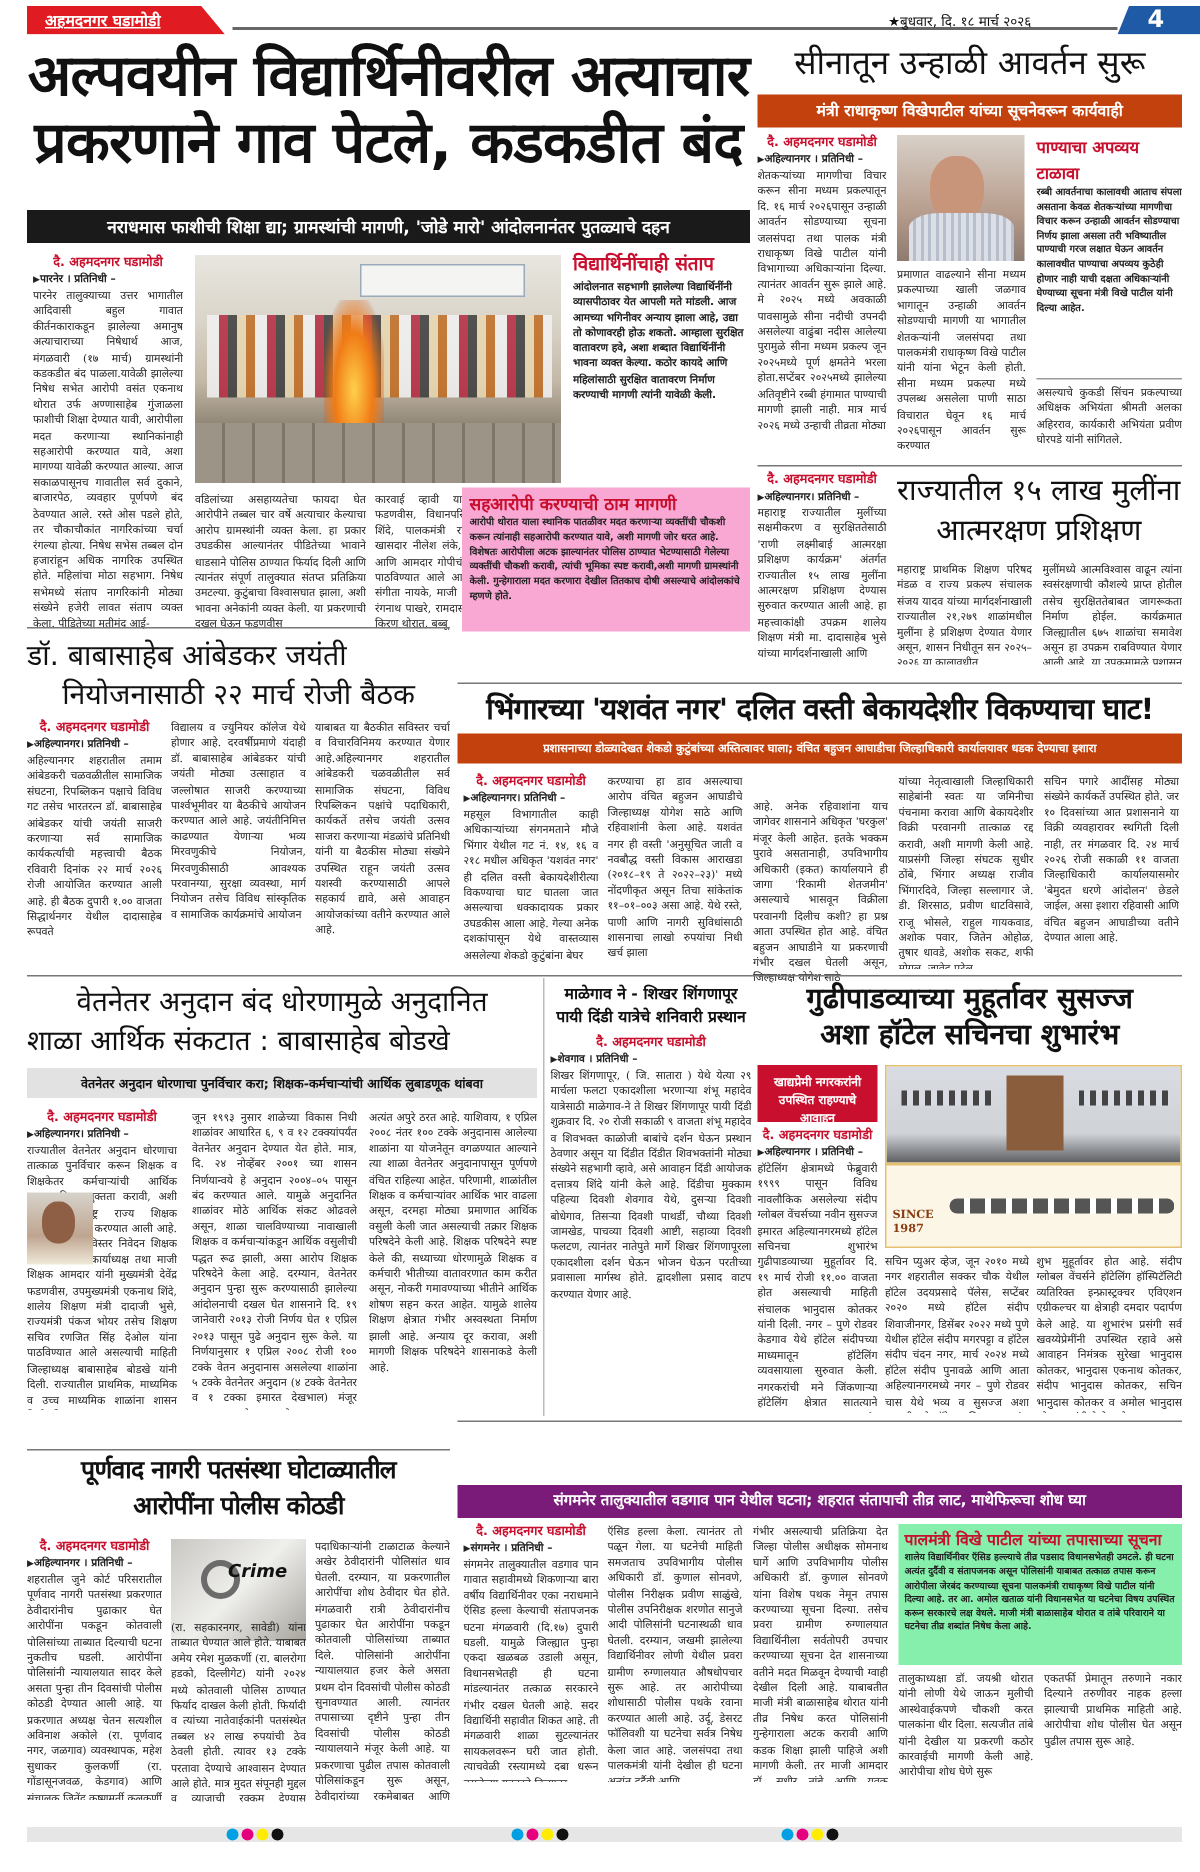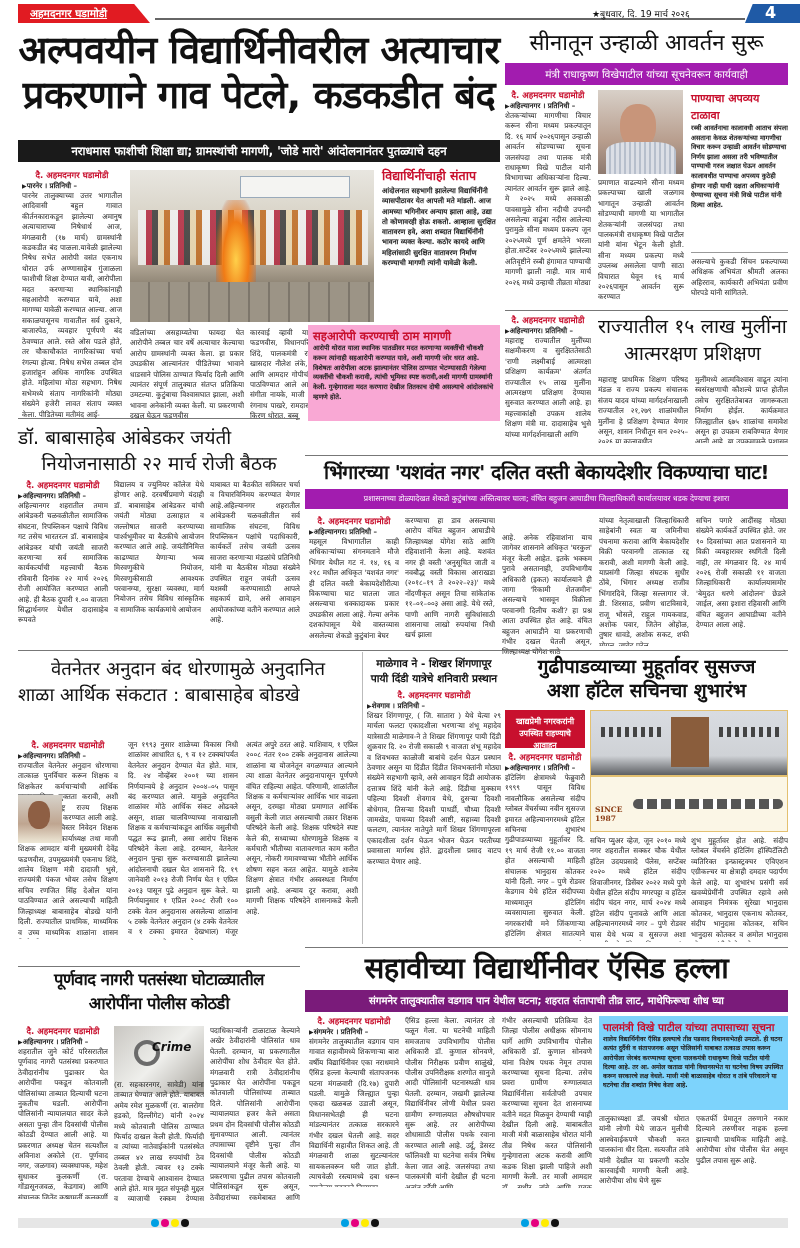--- a/index.html
+++ b/index.html
@@ -6,37 +6,37 @@
   html,body{width:800px;height:1248px;background:#fff;overflow:hidden}
   body{font-family:"DejaVu Sans","Liberation Sans",sans-serif;color:#111;position:relative}
   .abs{position:absolute}
   .txt{font-family:"DejaVu Serif","Liberation Serif",serif;font-size:7.2px;line-height:10.4px;color:#222;text-align:justify;overflow:hidden}
   .byline{font-size:8.5px;font-weight:bold;color:#c8102e;text-align:center;line-height:11px}
   .dateline{font-size:7px;color:#222;line-height:10px;font-weight:bold}
   .dateline::before{content:"\25B6 ";font-size:6px}
   .rule{background:#555}
   .hd-black{font-weight:bold;color:#111;text-align:center;letter-spacing:-0.5px}
   .sub-black{background:#1a1a1a;color:#fff;font-weight:bold;text-align:center;white-space:nowrap;overflow:hidden}
-  .sub-red{background:#a21caf;color:#fff;font-weight:normal;text-align:center;white-space:nowrap;overflow:hidden}
+  .sub-red{background:#c2410c;color:#fff;font-weight:bold;text-align:center;white-space:nowrap;overflow:hidden}
   .sub-purple{background:#7a1b7a;color:#fff;font-weight:bold;text-align:center;white-space:nowrap;overflow:hidden}
   .photo{overflow:hidden}
   .box-gray{background:#f9a8d4}
-  .box-pink{background:#7dd3fc}
+  .box-pink{background:#86efac}
   .side-hd{color:#c8102e;font-weight:bold}
   .cmyk{display:flex;gap:2px;justify-content:center;align-items:center}
   .cmyk span{width:8px;height:8px;border-radius:50%;display:inline-block}
 </style>
 </head>
 <body>
 
 <div class="abs" style="left:0;top:0;width:800px;height:26px;">
   <div class="abs" style="left:18px;top:4px;width:132px;height:19px;background:#e11b22;clip-path:polygon(0 0,88% 0,100% 100%,0 100%);"></div>
   <span class="abs" style="left:30px;top:6px;font-size:10.5px;font-weight:bold;color:#fff;text-decoration:underline;">अहमदनगर घडामोडी</span>
   <div class="abs rule" style="left:155px;top:18px;width:590px;height:2px;background:#666;"></div>
-  <span class="abs" style="left:592px;top:7px;font-size:9px;color:#111;">★बुधवार, दि. 19 मार्च २०२६</span>
+  <span class="abs" style="left:592px;top:7px;font-size:9px;color:#111;">★बुधवार, दि. १८ मार्च २०२६</span>
   <div class="abs" style="left:745px;top:4px;width:55px;height:19px;background:#1f5aa6;clip-path:polygon(14% 0,100% 0,100% 100%,0 100%);"></div>
   <span class="abs" style="left:765px;top:3px;font-size:16px;font-weight:bold;color:#fff;">4</span>
 </div>
 
 <div class="abs" style="left:18px;top:28px;width:482px;height:385px;">
   <div class="hd-black abs" style="left:0;top:0;width:482px;font-size:38px;line-height:44px;">अल्पवयीन विद्यार्थिनीवरील अत्याचार</div>
   <div class="hd-black abs" style="left:0;top:44px;width:482px;font-size:38px;line-height:46px;">प्रकरणाने गाव पेटले, कडकडीत बंद</div>
   <div class="sub-black abs" style="left:0;top:112px;width:482px;height:22px;font-size:11.5px;line-height:22px;">नराधमास फाशीची शिक्षा द्या; ग्रामस्थांची मागणी, 'जोडे मारो' आंदोलनानंतर पुतळ्याचे दहन</div>
 
   <div class="abs" style="left:4px;top:142px;width:100px;height:275px;">
@@ -128,20 +128,21 @@
   <div class="txt abs" style="left:100px;top:59px;width:90px;height:130px;">करण्याचा हा डाव असल्याचा आरोप वंचित बहुजन आघाडीचे जिल्हाध्यक्ष योगेश साठे आणि रहिवाशांनी केला आहे. यशवंत नगर ही वस्ती 'अनुसूचित जाती व नवबौद्ध वस्ती विकास आराखडा (२०१८–१९ ते २०२२–२३)' मध्ये नोंदणीकृत असून तिचा सांकेतांक ११–०१–००३ असा आहे. येथे रस्ते, पाणी आणि नागरी सुविधांसाठी शासनाचा लाखो रुपयांचा निधी खर्च झाला</div>
   <div class="txt abs" style="left:197px;top:76px;width:90px;height:130px;">आहे. अनेक रहिवाशांना याच जागेवर शासनाने अधिकृत 'घरकुल' मंजूर केली आहेत. इतके भक्कम पुरावे असतानाही, उपविभागीय अधिकारी (इकत) कार्यालयाने ही जागा 'रिकामी शेतजमीन' असल्याचे भासवून विक्रीला परवानगी दिलीच कशी? हा प्रश्न आता उपस्थित होत आहे. वंचित बहुजन आघाडीने या प्रकरणाची गंभीर दखल घेतली असून, जिल्हाध्यक्ष योगेश साठे</div>
   <div class="txt abs" style="left:294px;top:59px;width:90px;height:130px;">यांच्या नेतृत्वाखाली जिल्हाधिकारी साहेबांनी स्वतः या जमिनीचा पंचनामा करावा आणि बेकायदेशीर विक्री परवानगी तात्काळ रद्द करावी, अशी मागणी केली आहे. याप्रसंगी जिल्हा संघटक सुधीर ठोंबे, भिंगार अध्यक्ष राजीव भिंगारदिवे, जिल्हा सल्लागार जे. डी. शिरसाठ, प्रवीण धाटविसावे, राजू भोसले, राहुल गायकवाड, अशोक पवार, जितेन ओहोळ, तुषार धावडे, अशोक सकट, शफी मोगल, जावेद पटेल,</div>
   <div class="txt abs" style="left:391px;top:59px;width:90px;height:130px;">सचिन पगारे आदींसह मोठ्या संख्येने कार्यकर्ते उपस्थित होते. जर १० दिवसांच्या आत प्रशासनाने या विक्री व्यवहारावर स्थगिती दिली नाही, तर मंगळवार दि. २४ मार्च २०२६ रोजी सकाळी ११ वाजता जिल्हाधिकारी कार्यालयासमोर 'बेमुदत धरणे आंदोलन' छेडले जाईल, असा इशारा रहिवासी आणि वंचित बहुजन आघाडीच्या वतीने देण्यात आला आहे.</div>
 </div>
 
 <div class="abs rule" style="left:18px;top:650px;width:770px;height:1px;background:#777;"></div>
 <div class="abs" style="left:18px;top:652px;width:340px;height:292px;">
   <div class="abs" style="left:0;top:4px;width:340px;text-align:center;font-size:18.5px;line-height:25px;white-space:nowrap;">वेतनेतर अनुदान बंद धोरणामुळे अनुदानित</div>
   <div class="abs" style="left:0;top:30px;width:340px;text-align:left;font-size:18.5px;line-height:25px;white-space:nowrap;">शाळा आर्थिक संकटात : बाबासाहेब बोडखे</div>
+  <div class="abs" style="left:0;top:60px;width:340px;height:20px;background:#e2e2e2;font-weight:bold;font-size:8.4px;line-height:20px;text-align:center;white-space:nowrap;overflow:hidden;">वेतनेतर अनुदान धोरणाचा पुनर्विचार करा; शिक्षक-कर्मचाऱ्यांची आर्थिक लुबाडणूक थांबवा</div>
   <div class="abs" style="left:0;top:88px;width:100px;height:200px;">
     <div class="byline">दै. अहमदनगर घडामोडी</div>
     <div class="dateline">अहिल्यानगर। प्रतिनिधी –</div>
     <div class="abs photo" style="left:0;top:55px;width:44px;height:48px;background:linear-gradient(180deg,#d7d3cb 0%,#bfa590 60%,#efe9d8 100%);z-index:2;">
       <div class="abs" style="left:10px;top:6px;width:22px;height:28px;border-radius:45%;background:#8e5f44;"></div>
     </div>
     <div class="txt" style="height:178px;">राज्यातील वेतनेतर अनुदान धोरणाचा तात्काळ पुनर्विचार करून शिक्षक व शिक्षकेतर कर्मचाऱ्यांची आर्थिक लुबाडणुकीतून मुक्तता करावी, अशी मागणी महाराष्ट्र राज्य शिक्षक परिषदेच्या वतीने करण्यात आली आहे. यासंदर्भातील सविस्तर निवेदन शिक्षक परिषदेचे राज्य कार्याध्यक्ष तथा माजी शिक्षक आमदार यांनी मुख्यमंत्री देवेंद्र फडणवीस, उपमुख्यमंत्री एकनाथ शिंदे, शालेय शिक्षण मंत्री दादाजी भुसे, राज्यमंत्री पंकज भोयर तसेच शिक्षण सचिव रणजित सिंह देओल यांना पाठविण्यात आले असल्याची माहिती जिल्हाध्यक्ष बाबासाहेब बोडखे यांनी दिली. राज्यातील प्राथमिक, माध्यमिक व उच्च माध्यमिक शाळांना शासन निर्णय दि. १८</div>
   </div>
   <div class="txt abs" style="left:110px;top:88px;width:110px;height:200px;">जून १९९३ नुसार शाळेच्या विकास निधी शाळांवर आधारित ६, ९ व १२ टक्क्यांपर्यंत वेतनेतर अनुदान देण्यात येत होते. मात्र, दि. २४ नोव्हेंबर २००१ च्या शासन निर्णयान्वये हे अनुदान २००४–०५ पासून बंद करण्यात आले. यामुळे अनुदानित शाळांवर मोठे आर्थिक संकट ओढवले असून, शाळा चालविण्याच्या नावाखाली शिक्षक व कर्मचाऱ्यांकडून आर्थिक वसुलीची पद्धत रूढ झाली, असा आरोप शिक्षक परिषदेने केला आहे. दरम्यान, वेतनेतर अनुदान पुन्हा सुरू करण्यासाठी झालेल्या आंदोलनाची दखल घेत शासनाने दि. १९ जानेवारी २०१३ रोजी निर्णय घेत १ एप्रिल २०१३ पासून पुढे अनुदान सुरू केले. या निर्णयानुसार १ एप्रिल २००८ रोजी १०० टक्के वेतन अनुदानास असलेल्या शाळांना ५ टक्के वेतनेतर अनुदान (४ टक्के वेतनेतर व १ टक्का इमारत देखभाल) मंजूर करण्यात आले. मात्र, हे अनुदान ५ व्या वेतन आयोगाच्या स्तरावर गोठवून देण्यात आल्याने ते</div>
   <div class="txt abs" style="left:228px;top:88px;width:112px;height:200px;">अत्यंत अपुरे ठरत आहे. याशिवाय, १ एप्रिल २००८ नंतर १०० टक्के अनुदानास आलेल्या शाळांना या योजनेतून वगळण्यात आल्याने त्या शाळा वेतनेतर अनुदानापासून पूर्णपणे वंचित राहिल्या आहेत. परिणामी, शाळांतील शिक्षक व कर्मचाऱ्यांवर आर्थिक भार वाढला असून, दरमहा मोठ्या प्रमाणात आर्थिक वसुली केली जात असल्याची तक्रार शिक्षक परिषदेने केली आहे. शिक्षक परिषदेने स्पष्ट केले की, सध्याच्या धोरणामुळे शिक्षक व कर्मचारी भीतीच्या वातावरणात काम करीत असून, नोकरी गमावण्याच्या भीतीने आर्थिक शोषण सहन करत आहेत. यामुळे शालेय शिक्षण क्षेत्रात गंभीर अस्वस्थता निर्माण झाली आहे. अन्याय दूर करावा, अशी मागणी शिक्षक परिषदेने शासनाकडे केली आहे.</div>
@@ -191,21 +192,20 @@
   <div class="abs photo" style="left:96px;top:58px;width:90px;height:68px;background:linear-gradient(135deg,#c9c7c2 0%,#efefec 50%,#a7a49d 100%);">
     <div class="abs" style="left:20px;top:14px;width:26px;height:26px;border:4px solid #6b6b6b;border-radius:50%;"></div>
     <span class="abs" style="left:38px;top:14px;font-size:12px;font-weight:bold;color:#111;font-style:italic;">Crime</span>
   </div>
   <div class="txt abs" style="left:96px;top:112px;width:90px;height:121px;">(रा. सहकारनगर, सावेडी) यांना ताब्यात घेण्यात आले होते. याबाबत अमेय रमेश मुळकर्णी (रा. बालरोगा हडको, दिल्लीगेट) यांनी २०२४ मध्ये कोतवाली पोलिस ठाण्यात फिर्याद दाखल केली होती. फिर्यादी व त्यांच्या नातेवाईकांनी पतसंस्थेत तब्बल ४२ लाख रुपयांची ठेव ठेवली होती. त्यावर १३ टक्के परतावा देण्याचे आश्वासन देण्यात आले होते. मात्र मुदत संपूनही मुद्दल व व्याजाची रक्कम देण्यास पतसंस्थेच्या</div>
   <div class="txt abs" style="left:192px;top:58px;width:90px;height:175px;">पदाधिकाऱ्यांनी टाळाटाळ केल्याने अखेर ठेवीदारांनी पोलिसांत धाव घेतली. दरम्यान, या प्रकरणातील आरोपींचा शोध ठेवीदार घेत होते. मंगळवारी रात्री ठेवीदारांनीच पुढाकार घेत आरोपींना पकडून कोतवाली पोलिसांच्या ताब्यात दिले. पोलिसांनी आरोपींना न्यायालयात हजर केले असता प्रथम दोन दिवसांची पोलीस कोठडी सुनावण्यात आली. त्यानंतर तपासाच्या दृष्टीने पुन्हा तीन दिवसांची पोलीस कोठडी न्यायालयाने मंजूर केली आहे. या प्रकरणाचा पुढील तपास कोतवाली पोलिसांकडून सुरू असून, ठेवीदारांच्या रकमेबाबत आणि पतसंस्थेच्या व्यवहारांबाबत सखोल चौकशी केली जात आहे.</div>
 </div>
 
 <div class="abs rule" style="left:305px;top:947px;width:483px;height:1px;background:#777;"></div>
 <div class="abs" style="left:305px;top:950px;width:483px;height:270px;">
-  <div class="hd-black abs" style="left:0;top:0;width:483px;font-size:29px;line-height:36px;white-space:nowrap;">सहावीच्या विद्यार्थीनीवर ऍसिड हल्ला</div>
   <div class="sub-purple abs" style="left:0;top:40px;width:483px;height:22px;font-size:10px;line-height:22px;">संगमनेर तालुक्यातील वडगाव पान येथील घटना; शहरात संतापाची तीव्र लाट, माथेफिरूचा शोध घ्या</div>
   <div class="abs" style="left:4px;top:66px;width:90px;height:172px;">
     <div class="byline">दै. अहमदनगर घडामोडी</div>
     <div class="dateline">संगमनेर । प्रतिनिधी –</div>
     <div class="txt" style="height:150px;">संगमनेर तालुक्यातील वडगाव पान गावात सहावीमध्ये शिकणाऱ्या बारा वर्षीय विद्यार्थिनीवर एका नराधमाने ऍसिड हल्ला केल्याची संतापजनक घटना मंगळवारी (दि.१७) दुपारी घडली. यामुळे जिल्ह्यात पुन्हा एकदा खळबळ उडाली असून, विधानसभेतही ही घटना मांडल्यानंतर तत्काळ सरकारने गंभीर दखल घेतली आहे. सदर विद्यार्थिनी सहावीत शिकत आहे. ती मंगळवारी शाळा सुटल्यानंतर सायकलवरून घरी जात होती. त्याचवेळी रस्त्यामध्ये दबा धरून बसलेल्या युवकाने तिच्यावर</div>
   </div>
   <div class="txt abs" style="left:100px;top:66px;width:90px;height:172px;">ऍसिड हल्ला केला. त्यानंतर तो पळून गेला. या घटनेची माहिती समजताच उपविभागीय पोलीस अधिकारी डॉ. कुणाल सोनवणे, पोलीस निरीक्षक प्रवीण साळुंखे, पोलीस उपनिरीक्षक शरणोत सानुजे आदी पोलिसांनी घटनास्थळी धाव घेतली. दरम्यान, जखमी झालेल्या विद्यार्थिनीवर लोणी येथील प्रवरा ग्रामीण रुग्णालयात औषधोपचार सुरू आहे. तर आरोपीच्या शोधासाठी पोलीस पथके रवाना करण्यात आली आहे. उर्दू, डेसरट फॉलिवशी या घटनेचा सर्वत्र निषेध केला जात आहे. जलसंपदा तथा पालकमंत्री यांनी देखील ही घटना अत्यंत दुर्दैवी आणि</div>
   <div class="txt abs" style="left:197px;top:66px;width:90px;height:172px;">गंभीर असल्याची प्रतिक्रिया देत जिल्हा पोलीस अधीक्षक सोमनाथ घार्गे आणि उपविभागीय पोलीस अधिकारी डॉ. कुणाल सोनवणे यांना विशेष पथक नेमून तपास करण्याच्या सूचना दिल्या. तसेच प्रवरा ग्रामीण रुग्णालयात विद्यार्थिनीला सर्वतोपरी उपचार करण्याच्या सूचना देत शासनाच्या वतीने मदत मिळवून देण्याची ग्वाही देखील दिली आहे. याबाबतीत माजी मंत्री बाळासाहेब थोरात यांनी तीव्र निषेध करत पोलिसांनी गुन्हेगाराला अटक करावी आणि कडक शिक्षा झाली पाहिजे अशी मागणी केली. तर माजी आमदार डॉ. सुधीर तांबे आणि युवक काँग्रेसच्या</div>
   <div class="abs box-pink" style="left:294px;top:66px;width:189px;height:94px;padding:4px 4px;">
     <div class="side-hd" style="font-size:10.5px;line-height:14px;">पालमंत्री विखे पाटील यांच्या तपासाच्या सूचना</div>

